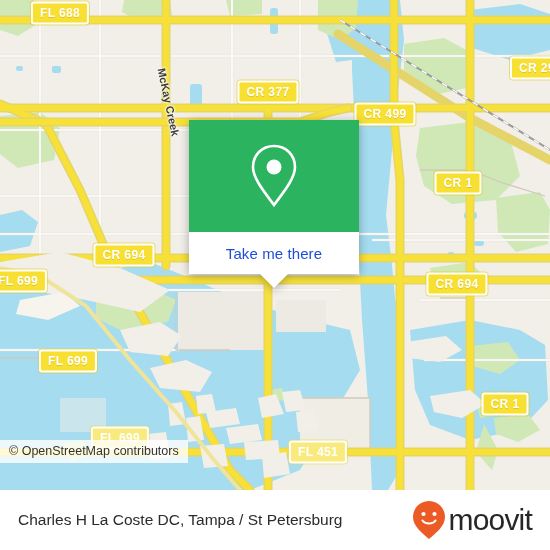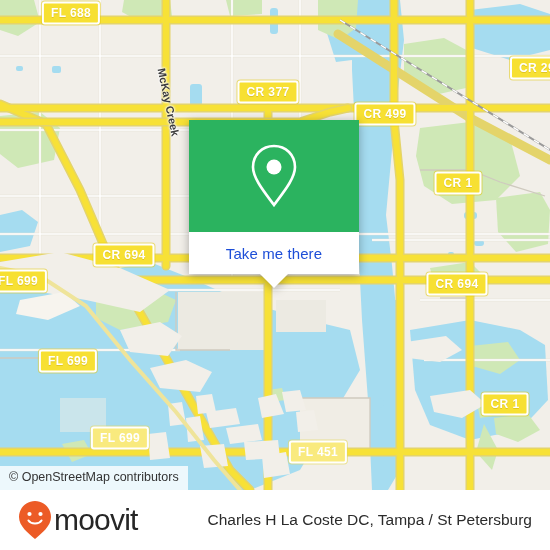--- a/index.html
+++ b/index.html
@@ -106,25 +106,25 @@
     height: 0;
     border-left: 14px solid transparent;
     border-right: 14px solid transparent;
     border-top: 14px solid #ffffff;
   }
 
   
   #attribution {
     position: absolute;
     left: 0;
-    top: 466px;
+    top: 440px;
     background: rgba(255,255,255,0.80);
     color: #333333;
     font-size: 12.5px;
-    padding: 4px 9px 11px 9px;
+    padding: 4px 9px 5px 9px;
     white-space: nowrap;
   }
 
   
   #footer {
     position: absolute;
     left: 0;
     top: 490px;
     width: 550px;
     height: 60px;
@@ -334,21 +334,21 @@
           <path d="M0,268 L40,276 L86,306 L130,360 L176,412 L214,460 L240,490"></path>
         </g>
 
         <g fill="#f2efe9">
           <path d="M406,342 L446,336 L462,350 L440,362 L408,358 Z"></path>
           <path d="M430,396 L470,390 L486,404 L462,418 L434,412 Z"></path>
         </g>
       </g>
     </svg>
 
-    <div class="shield" style="left:71px; top:13px;">FL 688</div>
+    <div class="shield" style="left:60px; top:13px;">FL 688</div>
     <div class="shield" style="left:268px; top:92px;">CR 377</div>
     <div class="shield" style="left:385px; top:114px;">CR 499</div>
     <div class="shield" style="left:537px; top:68px;">CR 29</div>
     <div class="shield" style="left:458px; top:183px;">CR 1</div>
     <div class="shield" style="left:124px; top:255px;">CR 694</div>
     <div class="shield" style="left:457px; top:284px;">CR 694</div>
     <div class="shield" style="left:18px; top:281px;">FL 699</div>
     <div class="shield" style="left:68px; top:361px;">FL 699</div>
     <div class="shield pale" style="left:120px; top:438px;">FL 699</div>
     <div class="shield pale" style="left:318px; top:452px;">FL 451</div>
@@ -366,25 +366,25 @@
       <div id="popup-bottom">
         <span id="popup-label">Take me there</span>
       </div>
       <div id="popup-tail"></div>
     </div>
 
     <div id="attribution">© OpenStreetMap contributors</div>
   </div>
 
   <div id="footer">
+    <div id="footer-title">Charles H La Coste DC, Tampa / St Petersburg</div>
     <div id="brand">
       <svg width="34" height="40" viewBox="0 0 34 40">
         <path d="M17 1 C8.2 1 1 8.2 1 17 C1 26 10 33 17 39 C24 33 33 26 33 17 C33 8.2 25.8 1 17 1 Z" fill="#ec5b26"></path>
         <circle cx="11.5" cy="14" r="2.1" fill="#ffffff"></circle>
         <circle cx="22.5" cy="14" r="2.1" fill="#ffffff"></circle>
         <path d="M10.5 20.5 C13 24.5 21 24.5 23.5 20.5" fill="none" stroke="#ffffff" stroke-width="2.1" stroke-linecap="round"></path>
       </svg>
       <span id="brand-word">moovit</span>
     </div>
-    <div id="footer-title">Charles H La Coste DC, Tampa / St Petersburg</div>
   </div>
 
 </div>
 
 </body></html>

